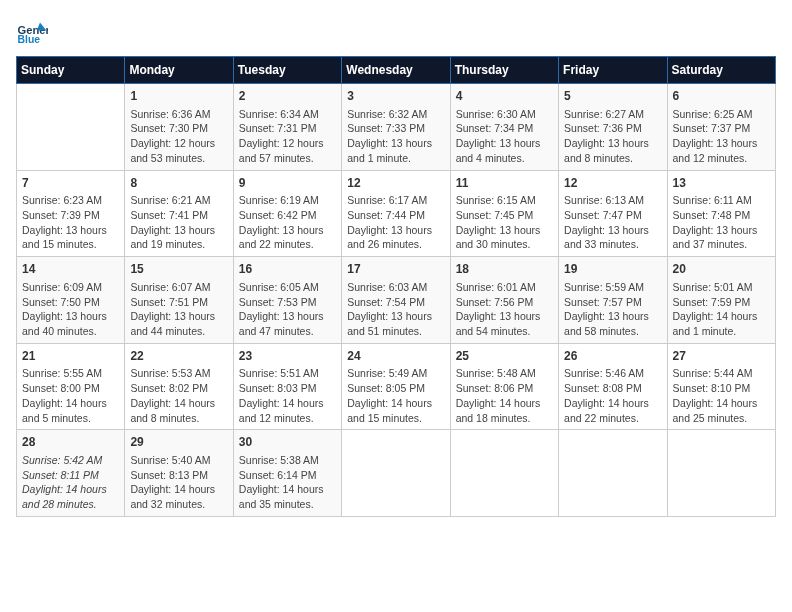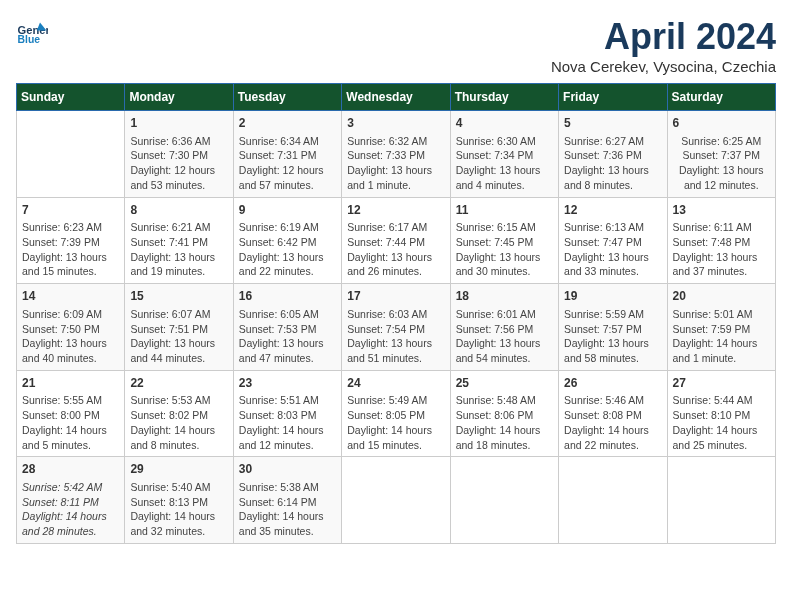--- a/index.html
+++ b/index.html
@@ -36,21 +36,21 @@
     .location {
       font-size: 15px;
       color: #333;
     }
     table {
       width: 100%;
       border-collapse: collapse;
       font-size: 11px;
     }
     thead tr {
-      background-color: #14532d;
+      background-color: #0f172a;
       color: #fff;
     }
     thead th {
       padding: 6px 4px;
       text-align: left;
       font-size: 12px;
       font-weight: bold;
       border: 1px solid #2a6aad;
     }
     tbody tr {
@@ -86,24 +86,20 @@
 </head>
 <body>
 
 <div class="header">
   <div class="logo">
     <svg class="logo-icon" viewBox="0 0 40 40">
       <text x="2" y="22" font-size="14" font-weight="bold" fill="#1a3a5c">General</text>
       <text x="2" y="34" font-size="13" font-weight="bold" fill="#1a7fbf">Blue</text>
       <polygon points="30,8 38,18 26,18" fill="#1a7fbf"></polygon>
     </svg>
-  </div>
-  <div class="title-block">
-    <div class="month-title">April 2024</div>
-    <div class="location">Nova Cerekev, Vysocina, Czechia</div>
   </div>
 </div>
 
 <table>
   <thead>
     <tr>
     <th>Sunday</th>
         <th>Monday</th>
         <th>Tuesday</th>
         <th>Wednesday</th>
@@ -145,21 +141,21 @@
         </td>
         <td>
           <span class="day-number">5</span>
           <div class="day-info" style="white-space: pre-line;">Sunrise: 6:27 AM
 Sunset: 7:36 PM
 Daylight: 13 hours
 and 8 minutes.</div>
         </td>
         <td>
           <span class="day-number">6</span>
-          <div class="day-info" style="white-space: pre-line; text-align: center;">Sunrise: 6:25 AM
+          <div class="day-info" style="white-space: pre-line;">Sunrise: 6:25 AM
 Sunset: 7:37 PM
 Daylight: 13 hours
 and 12 minutes.</div>
         </td>
       </tr>
       <tr>
         <td>
           <span class="day-number">7</span>
           <div class="day-info" style="white-space: pre-line;">Sunrise: 6:23 AM
 Sunset: 7:39 PM

